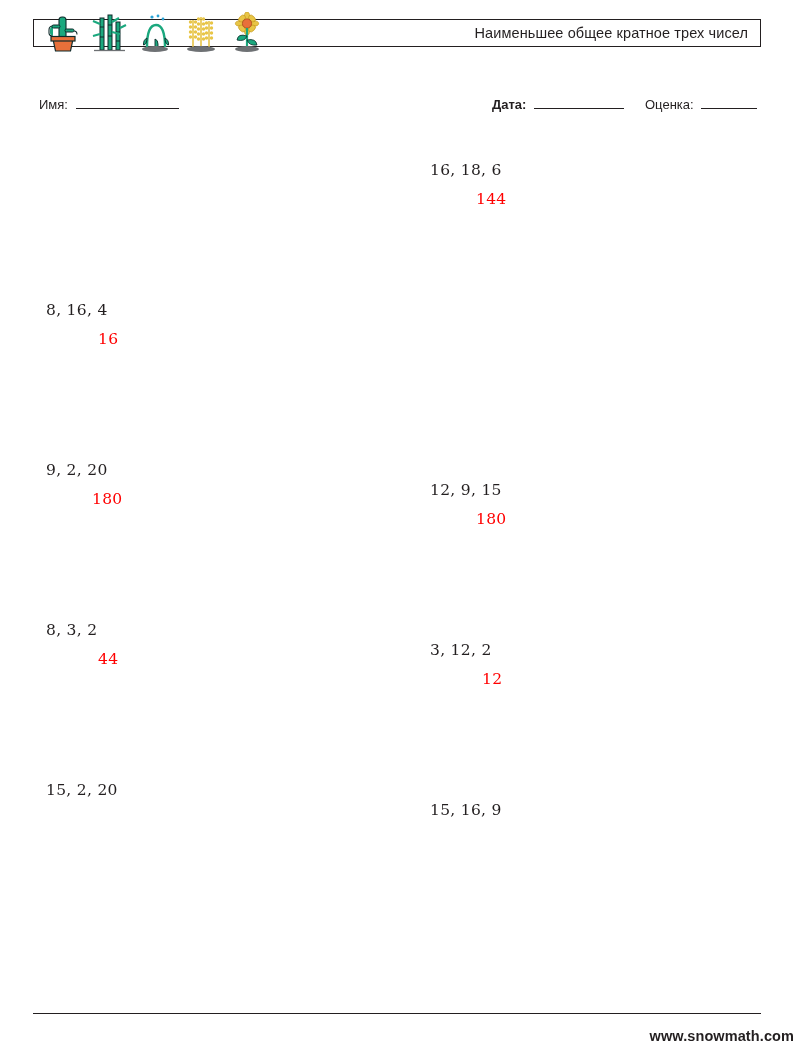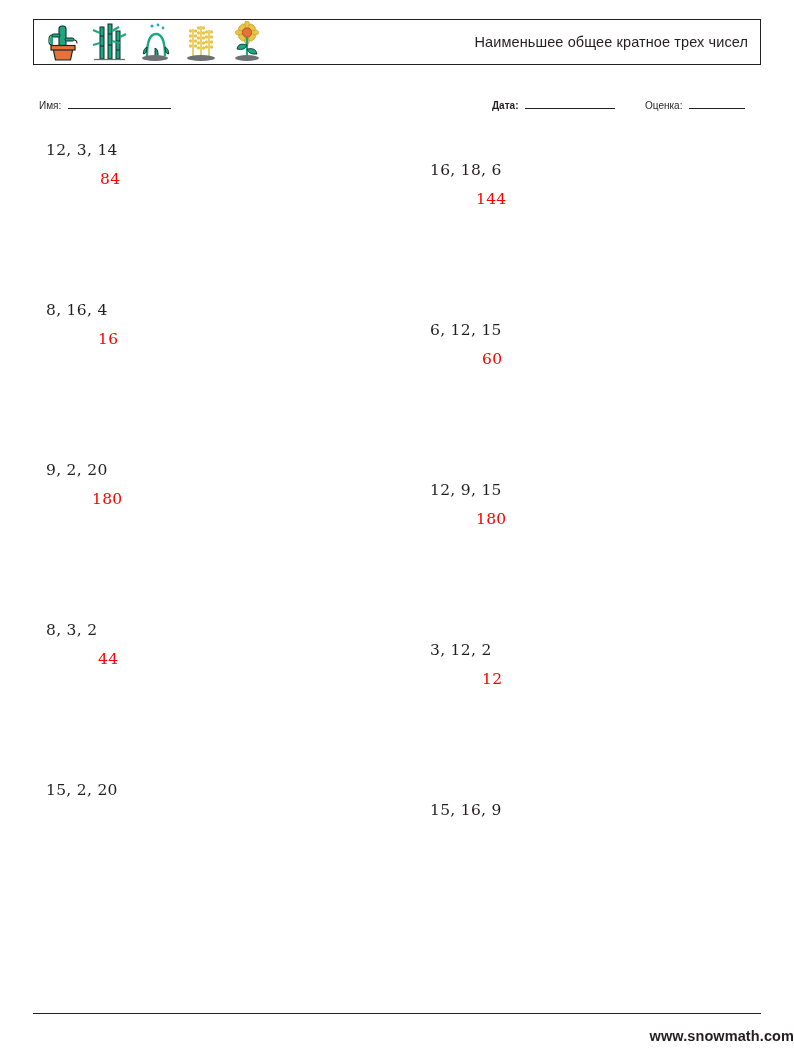--- a/index.html
+++ b/index.html
@@ -15,21 +15,21 @@
     color: #231f20;
     overflow: hidden;
   }
 
   
   .header-box {
     position: absolute;
     left: 33px;
     top: 19px;
     width: 728px;
-    height: 46px;
+    height: 28px;
     border: 1.5px solid #231f20;
     box-sizing: border-box;
     display: flex;
     align-items: center;
   }
   .icon-strip {
     display: flex;
     align-items: flex-end;
     height: 42px;
     padding-left: 7px;
@@ -51,21 +51,21 @@
     white-space: nowrap;
   }
 
   
   .meta-row {
     position: absolute;
     left: 39px;
     top: 95px;
     width: 722px;
     height: 22px;
-    font-size: 10px;
+    font-size: 13px;
     color: #231f20;
   }
   .meta-name { position: absolute; left: 0; top: 0; white-space: nowrap; }
   .meta-date { position: absolute; left: 453px; top: 0; white-space: nowrap; font-weight: bold; }
   .meta-grade { position: absolute; left: 606px; top: 0; white-space: nowrap; }
   .blank {
     display: inline-block;
     border-bottom: 1.4px solid #231f20;
     vertical-align: baseline;
     margin-left: 4px;
@@ -250,39 +250,31 @@
   </div>
   <div class="meta-grade">
     <span>Оценка:</span>
     <span class="blank w-grade"></span>
   </div>
 </div>
 
 <div class="grid">
 
   <div class="prow">
-    <div class="cell left">
-      <div class="question">12, 3, 14</div>
-      <div class="answer">84</div>
-    </div>
     <div class="cell right">
       <div class="question">16, 18, 6</div>
       <div class="answer ind-3">144</div>
     </div>
   </div>
 
   <div class="prow">
     <div class="cell left">
       <div class="question">8, 16, 4</div>
       <div class="answer ind-2">16</div>
     </div>
-    <div class="cell right">
-      <div class="question">6, 12, 15</div>
-      <div class="answer ind-2">60</div>
-    </div>
   </div>
 
   <div class="prow">
     <div class="cell left">
       <div class="question">9, 2, 20</div>
       <div class="answer ind-3">180</div>
     </div>
     <div class="cell right">
       <div class="question">12, 9, 15</div>
       <div class="answer ind-3">180</div>

